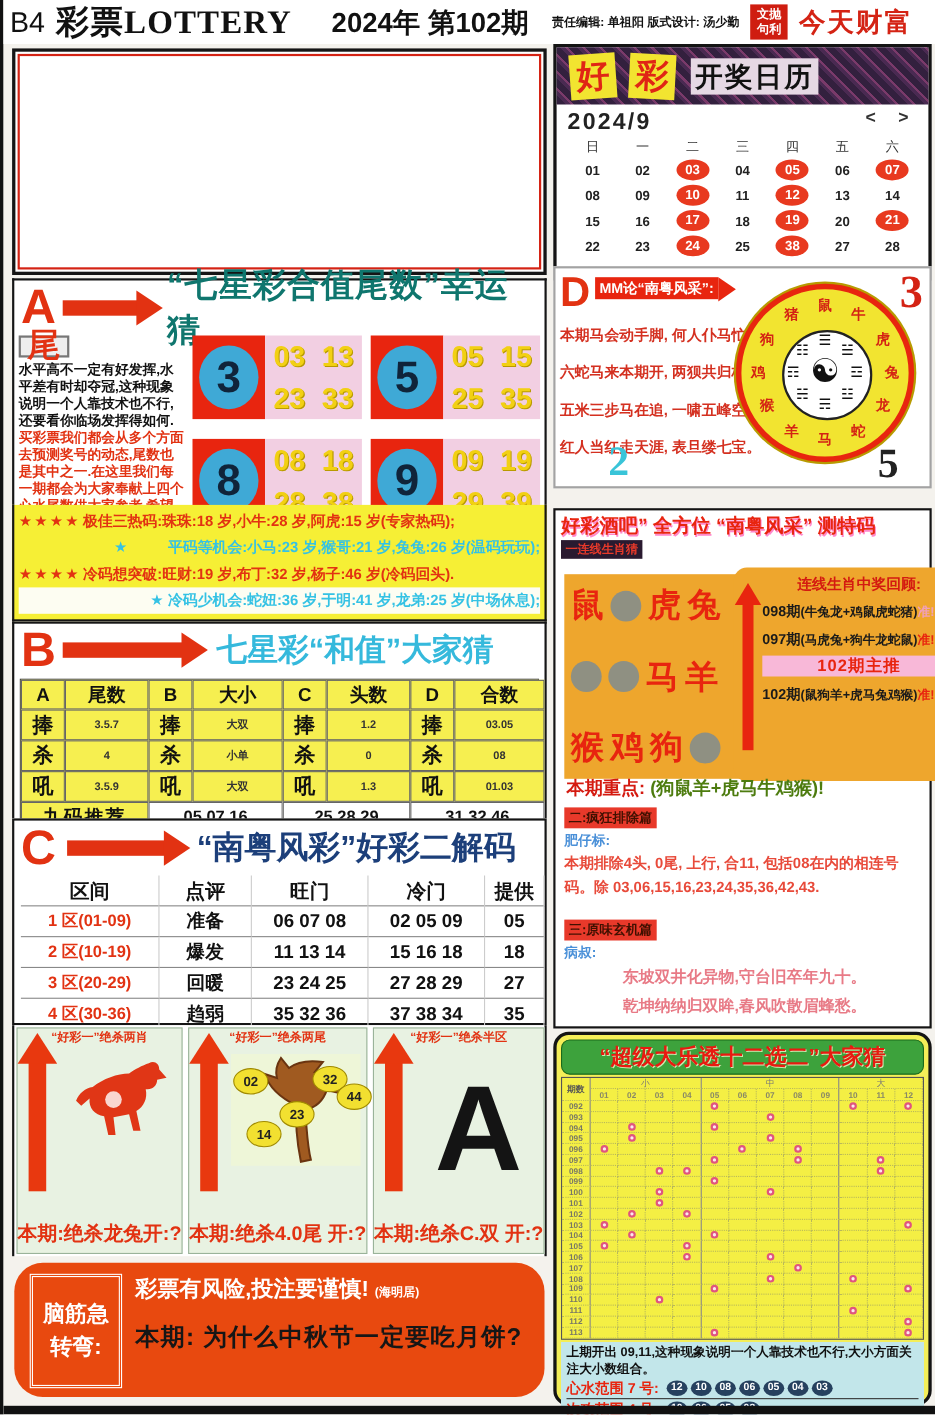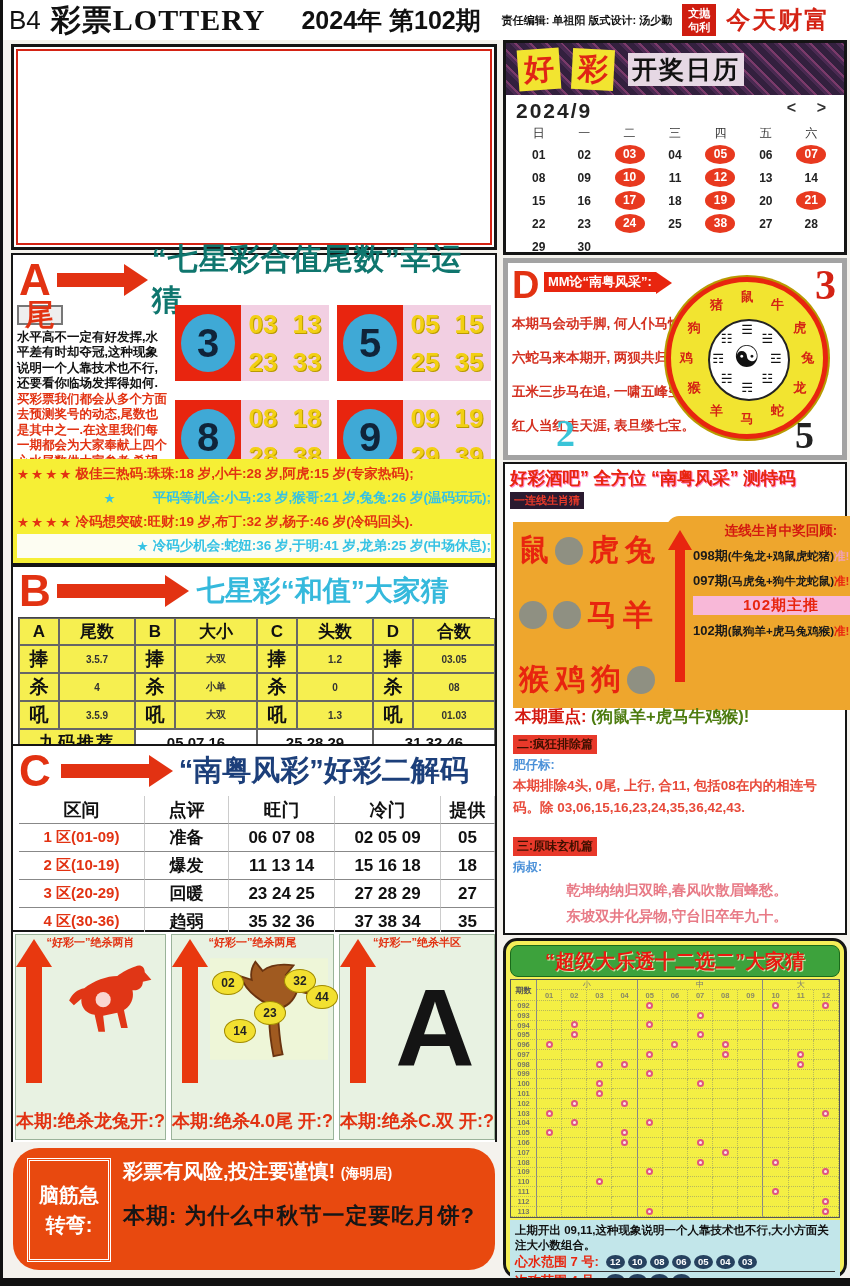--- a/index.html
+++ b/index.html
@@ -71,39 +71,39 @@
   .kcap{height:30px;font-size:18px;font-weight:bold;color:#e23212;text-align:center;white-space:nowrap;}
   .kart{position:absolute;left:38px;top:6px;right:2px;bottom:2px;}
   .bigA{font-size:110px;font-weight:bold;color:#141414;line-height:140px;display:block;text-align:center;}
   .bubble{position:absolute;background:#f2e030;border:1px solid #a08a00;border-radius:50%;width:30px;height:22px;
           display:flex;align-items:center;justify-content:center;font-size:12px;font-weight:bold;color:#222;}
   
   .riddle{left:10px;top:1148px;width:482px;height:122px;background:#e8490f;border-radius:26px;padding:10px 12px 8px 14px;display:flex;gap:12px;}
   .riddle .lab{border:3px double #fff;color:#fff;font-weight:bold;font-size:20px;width:78px;text-align:center;
                display:flex;flex-direction:column;justify-content:center;line-height:30px;}
   .riddle .warn{color:#fff;font-weight:bold;font-size:20px;}
-  .riddle .src{font-size:14px;}
+  .riddle .src{font-size:11px;}
   .riddle .q{color:#161616;font-weight:bold;font-size:22px;margin-top:16px;letter-spacing:1px;}
   
   .cal{left:500px;top:40px;width:344px;height:215px;background:#fff;border:3px solid #141414;}
   .calbanner{position:relative;height:52px;background:
       repeating-linear-gradient(45deg,#33203e 0 6px,#4a2a52 6px 9px,#7a3a6a 9px 11px);
       display:flex;align-items:center;}
   .tile{background:#f2e430;color:#e02515;font-weight:bold;font-size:30px;padding:0 6px;margin-left:12px;transform:rotate(-4deg);}
   .tile.t2{transform:rotate(3deg);}
   .kaijiang{margin-left:14px;background:#e6d8e4;color:#111;font-weight:bold;font-size:25px;padding:0 4px;letter-spacing:2px;}
   .calbody{padding:4px 10px;}
   .calmonth{display:flex;font-weight:bold;font-size:21px;letter-spacing:2px;color:#222;}
   .calnav{margin-left:auto;font-size:16px;letter-spacing:8px;color:#333;}
   .calgrid{display:grid;grid-template-columns:repeat(7,1fr);row-gap:3px;margin-top:2px;}
   .calgrid .wd{font-size:12px;color:#333;text-align:center;}
   .calgrid .dy{font-size:12px;font-weight:bold;color:#222;text-align:center;height:20px;line-height:20px;}
   .calgrid .dy.hl{background:#e8391f;color:#fff;border-radius:50%;width:30px;height:19px;line-height:19px;margin:0 auto;}
   
-  .secD{left:500px;top:258px;width:344px;height:202px;background:#fff;border:5px solid #a3a3a3;padding:2px 4px;}
+  .secD{left:500px;top:242px;width:344px;height:202px;background:#fff;border:2px solid #a3a3a3;padding:2px 4px;}
   .dban{display:inline-block;background:#e8250f;color:#fff;font-weight:bold;font-size:13px;padding:1px 4px;position:relative;top:-12px;}
   .dban:after{content:"";position:absolute;right:-16px;top:0;border-left:16px solid #e8250f;
               border-top:11px solid transparent;border-bottom:11px solid transparent;}
   .poem{margin-top:2px;width:192px;}
   .poem div{color:#d43020;font-size:13.5px;font-weight:bold;line-height:34px;white-space:nowrap;}
   .wheel{position:absolute;right:14px;top:14px;width:152px;height:152px;border-radius:50%;
          background:#f2e430;border:5px solid #e8250f;box-shadow:0 0 0 2px #b89a00;}
   .wheel .innerc{position:absolute;left:50%;top:50%;width:78px;height:78px;margin:-39px 0 0 -39px;border-radius:50%;
                  background:#fff;border:2px solid #222;}
   .zch{position:absolute;color:#d42314;font-weight:bold;font-size:13px;transform:translate(-50%,-50%);}
@@ -524,22 +524,22 @@
     </div>
     <div class="part2">
       <span class="plab">二:疯狂排除篇</span>
       <div class="pauth">肥仔标:</div>
       <div class="ptext">本期排除4头, 0尾, 上行, 合11, 包括08在内的相连号码。除 03,06,15,16,23,24,35,36,42,43.</div>
     </div>
     <div class="part3">
       <span class="plab">三:原味玄机篇</span>
       <div class="pauth">病叔:</div>
       <div class="ppoem">
+          <div>东坡双井化异物,守台旧卒年九十。</div>
           <div>乾坤纳纳归双眸,春风吹散眉蜂愁。</div>
-          <div>东坡双井化异物,守台旧卒年九十。</div>
         </div>
     </div>
   </div>
 
   <div class="abs lotto">
     <div class="lban">“超级大乐透十二选二”大家猜</div>
     <div class="lgrid">
         <div class="corner">期数</div>
         <div class="grp hv" style="grid-column: span 4;">小</div>
         <div class="grp hv" style="grid-column: span 5;">中</div>

